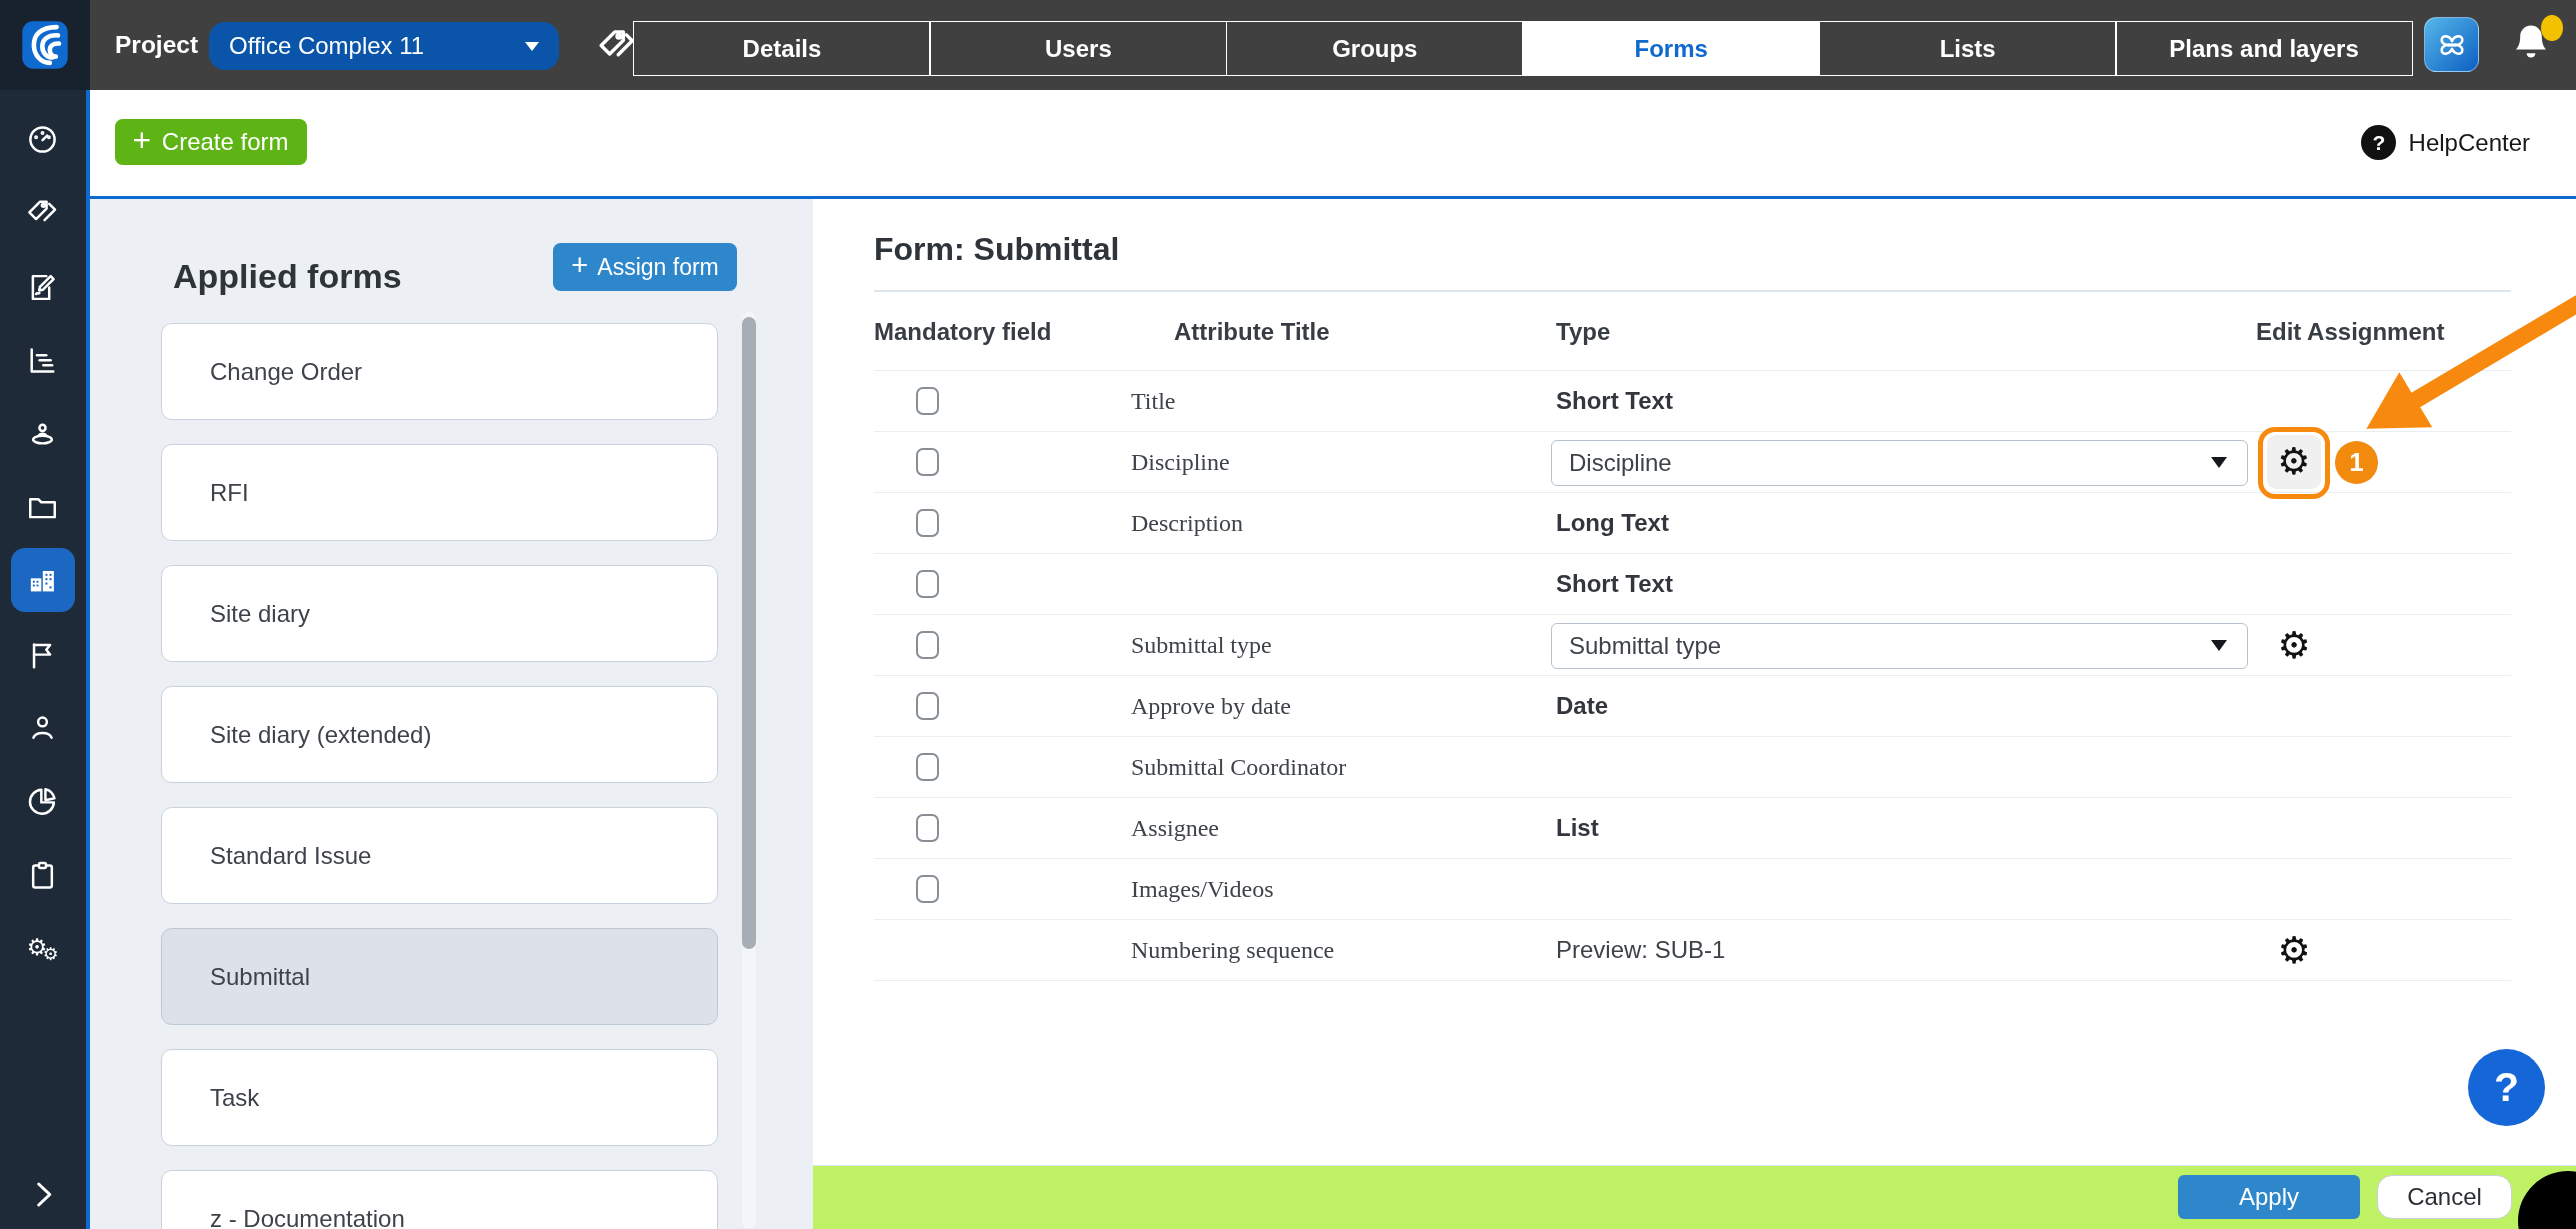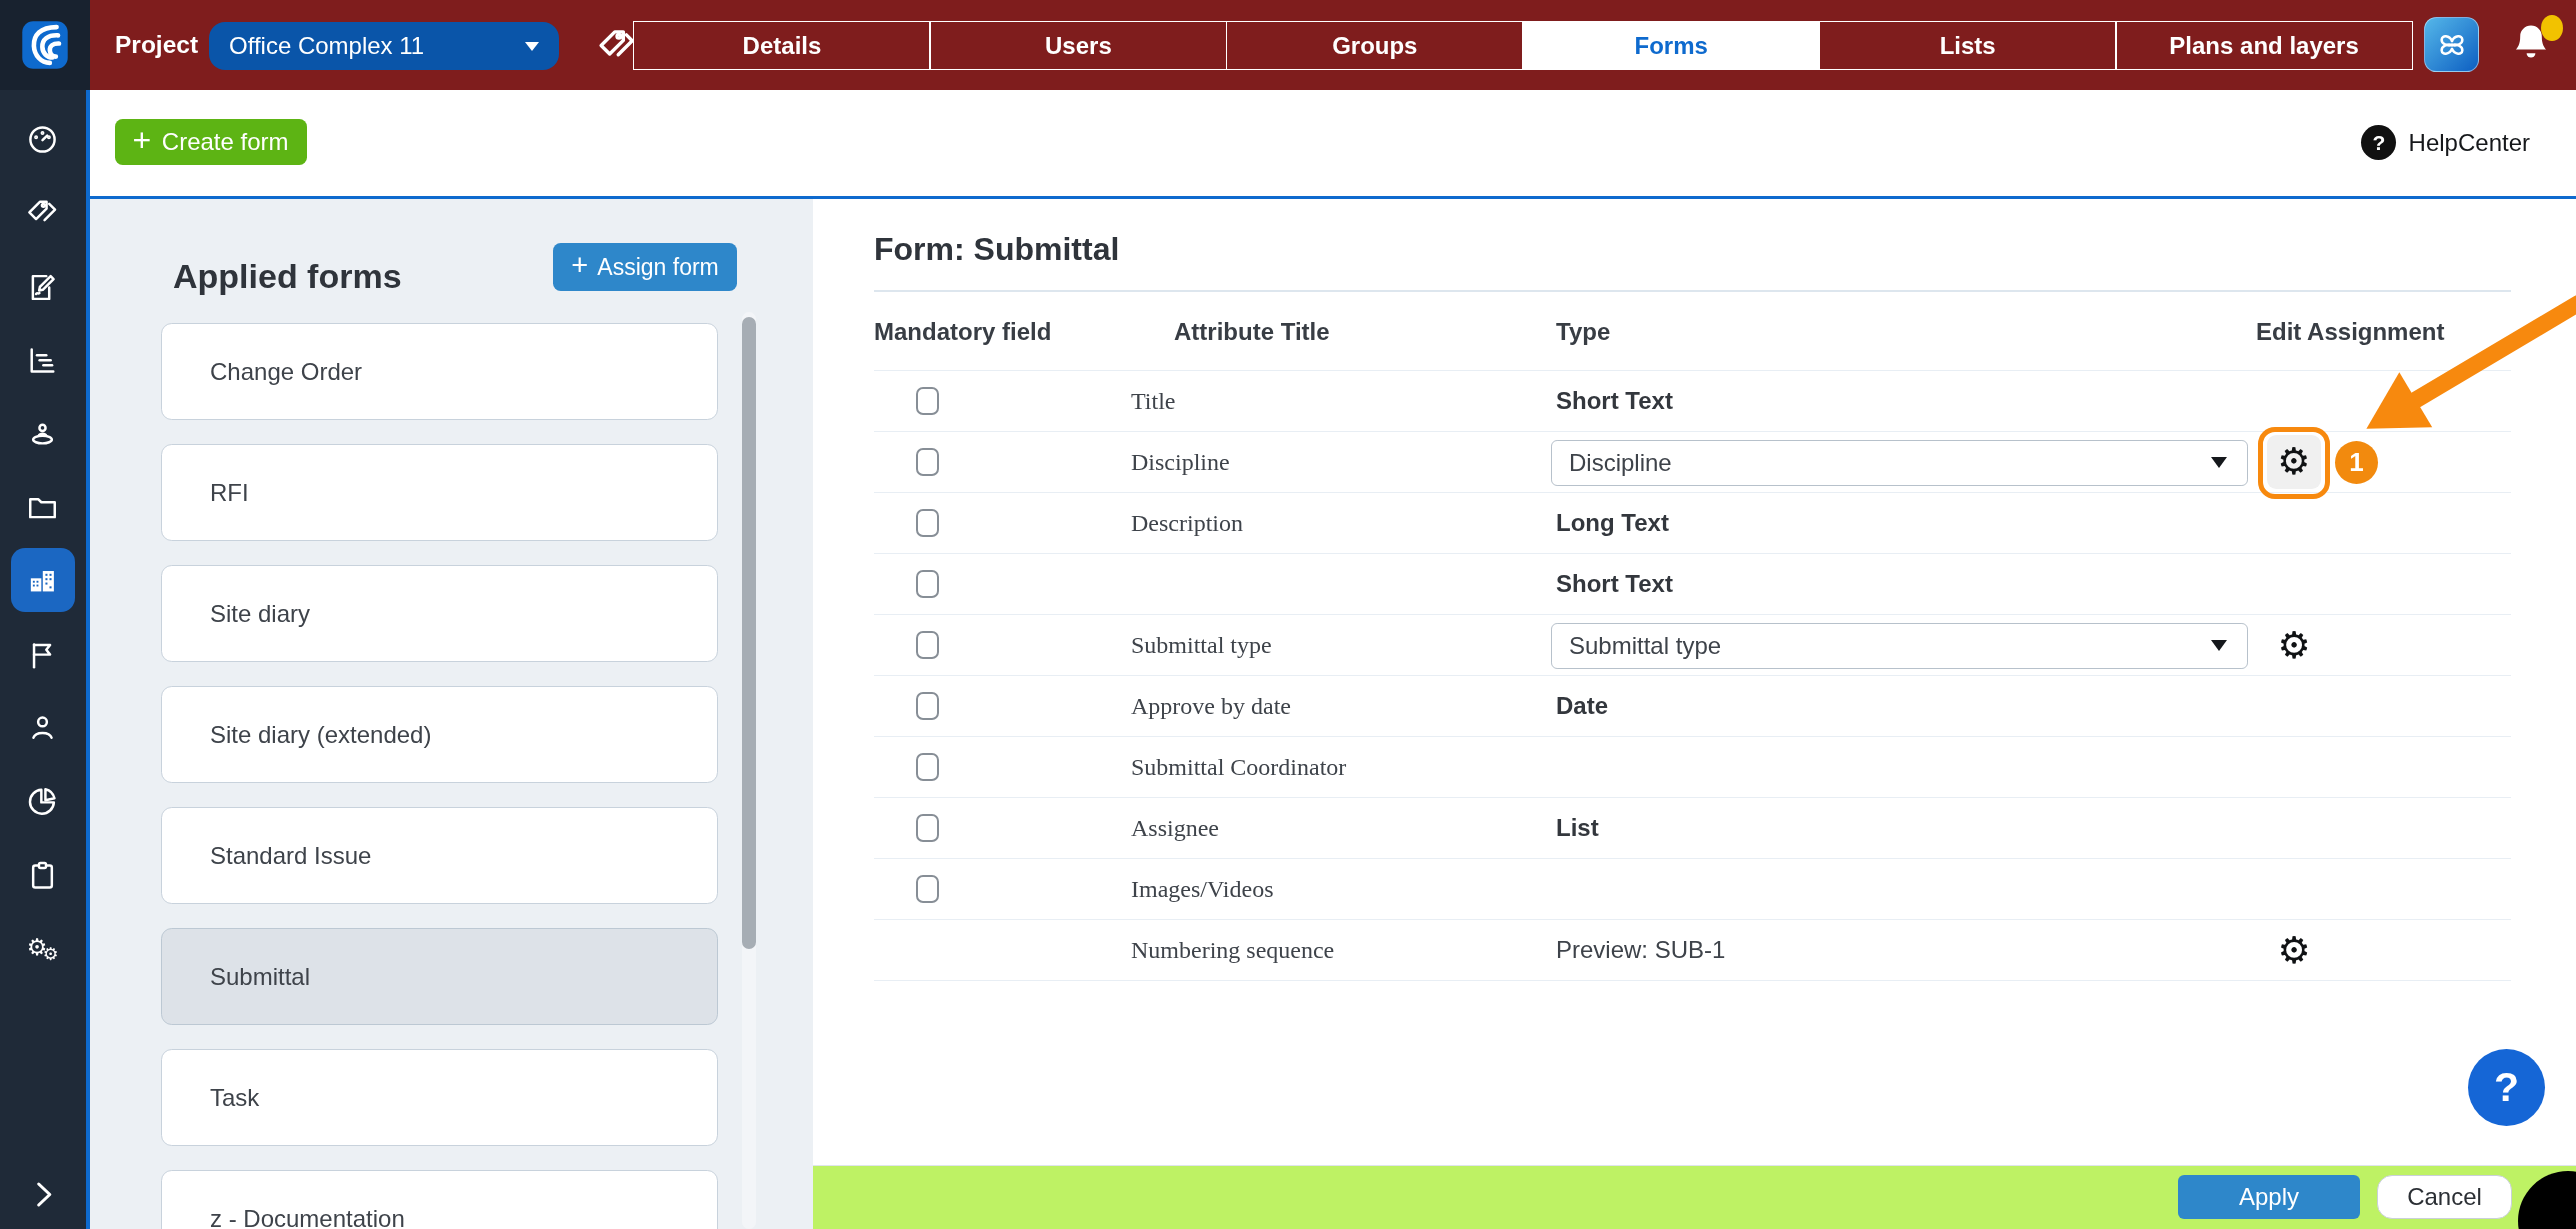--- a/index.html
+++ b/index.html
@@ -1,29 +1,29 @@
 <!DOCTYPE html>
 <html style="font-size:12.3px"><head>
 <meta charset="utf-8">
 <style>
   html,body{margin:0;padding:0;width:2576px;height:1230px;overflow:hidden;background:#fff;
     font-family:"Liberation Sans","DejaVu Sans",sans-serif;-webkit-font-smoothing:antialiased;}
   *{box-sizing:border-box;}
   
-  .topbar{position:absolute;left:0;top:0;width:2576px;height:90px;background:#7f1d1d;}
+  .topbar{position:absolute;left:0;top:0;width:2576px;height:90px;background:#404040;}
   .logo-box{position:absolute;left:0;top:0;width:90px;height:90px;background:#18222f;
     display:flex;align-items:center;justify-content:center;}
   .project-label{position:absolute;left:115px;top:0;height:90px;display:flex;align-items:center;
     color:#fff;font-size:24.5px;font-weight:700;}
   .project-select{position:absolute;left:209px;top:21.5px;width:350px;height:48px;background:#0a55a9;
     border-radius:16px;display:flex;align-items:center;padding:0 20px;color:#fff;font-size:24px;cursor:pointer;}
   .project-select .pcaret{position:absolute;right:20px;top:20px;width:0;height:0;
     border-left:7.7px solid transparent;border-right:7.7px solid transparent;border-top:9.2px solid #fff;}
   .tagicon{position:absolute;left:596px;top:24.5px;}
-  .tabs{position:absolute;left:633px;top:21px;width:1780px;height:49px;display:flex;}
+  .tabs{position:absolute;left:633px;top:21px;width:1780px;height:55px;display:flex;}
   .tab{flex:1;border:1.5px solid #fff;margin-left:-1.5px;display:flex;align-items:center;justify-content:center;
     color:#fff;font-size:24px;font-weight:700;cursor:pointer;white-space:nowrap;}
   .tab:first-child{margin-left:0;}
   .tab.active{background:#fff;color:#0e6ace;}
   .apps-btn{position:absolute;left:2424px;top:17px;width:55px;height:55px;border-radius:12.3px;
     background:linear-gradient(135deg,#55b7e9,#0d5fc2);border:1.5px solid rgba(255,255,255,.45);
     display:flex;align-items:center;justify-content:center;cursor:pointer;}
   .bell{position:absolute;left:2507px;top:20px;width:51px;height:51px;cursor:pointer;}
   .bell-dot{position:absolute;left:34px;top:-4.6px;width:21.5px;height:26px;border-radius:50%;background:#f2c200;}
   

